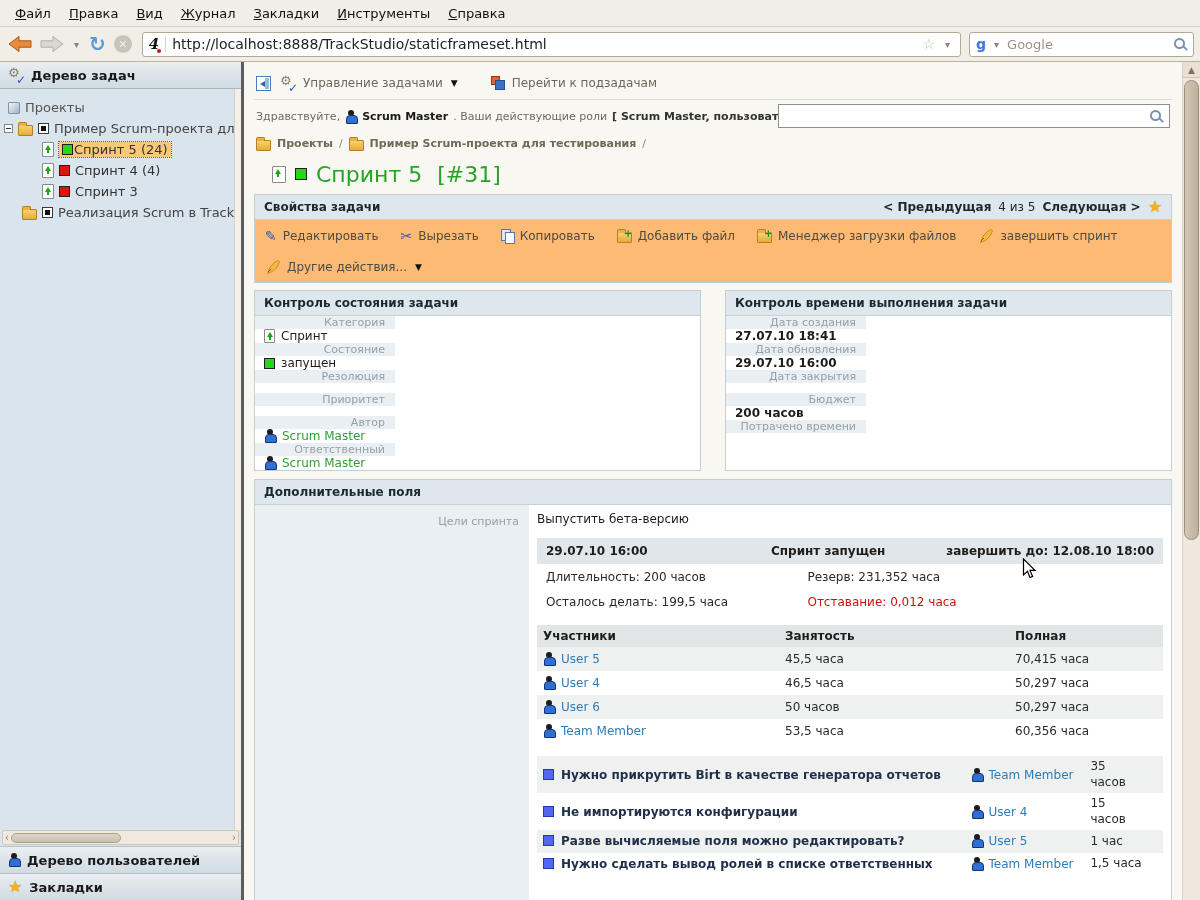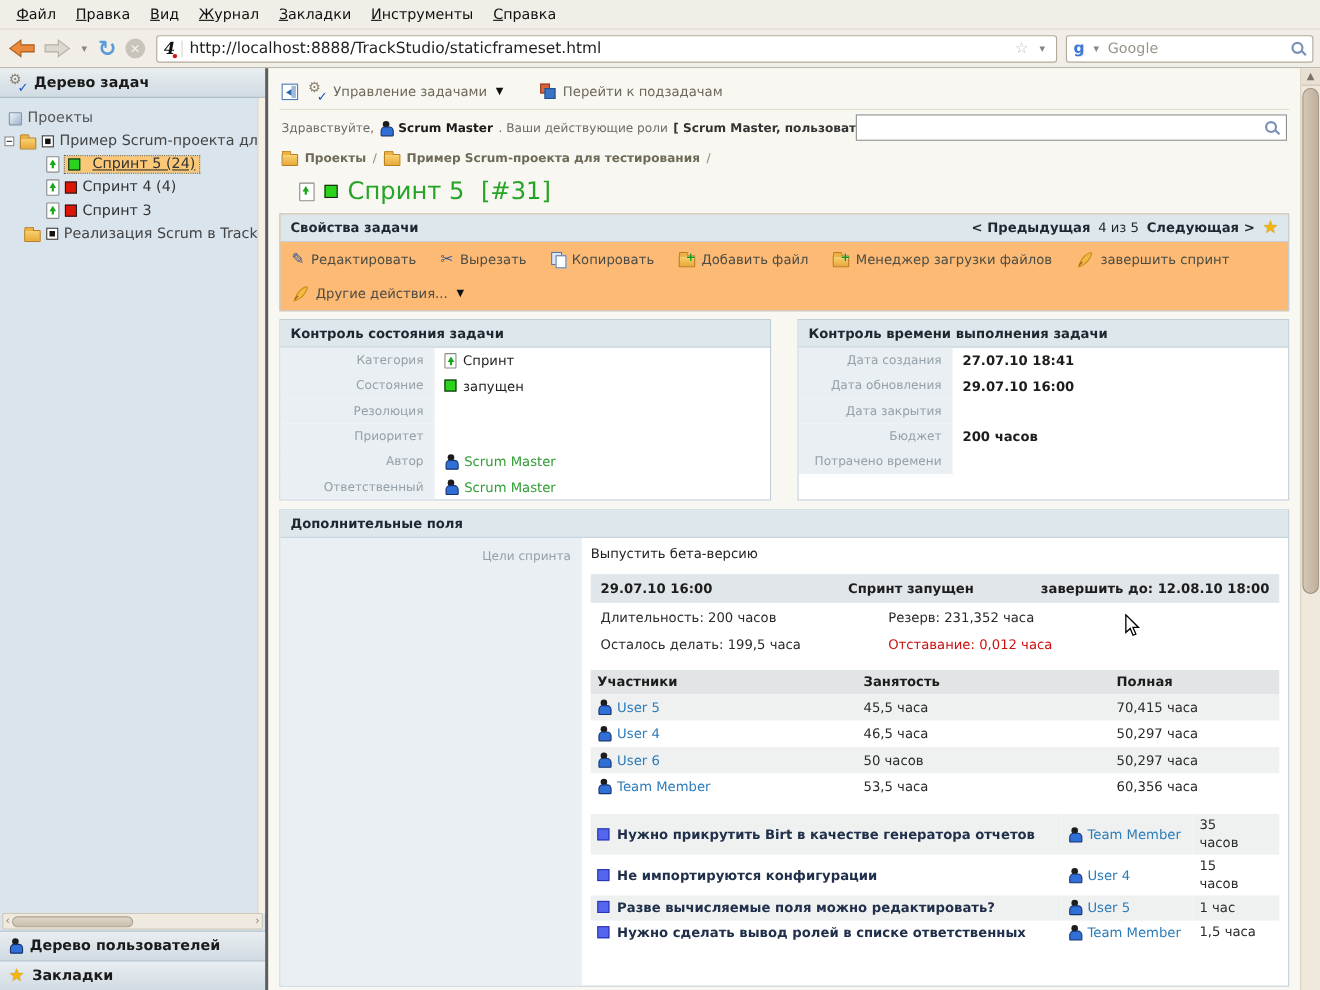--- a/index.html
+++ b/index.html
@@ -150,21 +150,21 @@
   .action { display:flex; align-items:center; gap:6px; cursor:pointer; }
   .glyph-blue { color:#35589a; font-size:14px; line-height:1; }
   .copy-ic { width:13px; height:14px; position:relative; flex:none; }
   .copy-ic::before { content:""; position:absolute; left:0; top:0; width:8px; height:10px;
     background:#dce8f8; border:1px solid #5577aa; }
   .copy-ic::after { content:""; position:absolute; left:4px; top:3px; width:8px; height:10px;
     background:#fff; border:1px solid #5577aa; }
 
   .panels-row { display:flex; gap:24px; margin-bottom:8px; }
   .panel { flex:1; border:1px solid #c2cfd8; background:#fff; }
-  .prow { display:flex; min-height:23px; }
+  .prow { display:flex; min-height:23px;flex-direction:column; }
   .plabel { width:140px; flex:none; background:#e9eff3; color:#95a0a8; font-size:11px;
     display:flex; align-items:center; justify-content:flex-end; padding-right:10px; }
   .pvalue { flex:1; padding-left:9px; font-size:12px; color:#1d1d1d; display:flex; align-items:center; gap:6px; }
   .pvalue .doc { width:11px; height:14px; }
   .bold-val .pvalue { font-weight:bold; }
   .link-green { color:#2f9e34; text-decoration:none; cursor:pointer; }
   .link-blue { color:#2b7cb9; text-decoration:none; cursor:pointer; }
 
   .custom-box { height:434px; overflow:hidden; }
   .custom-body { display:flex; height:407px; }
@@ -260,21 +260,21 @@
         <span style="color:#555;">Проекты</span>
       </div>
       <div class="trow">
         <span class="minusbox"></span>
         <span class="folder"></span>
         <span class="bsq"></span>
         <span style="color:#444;">Пример Scrum-проекта для т</span>
       </div>
       <div class="trow" style="padding-left:38px;">
         <span class="doc"></span>
-        <span class="tsel" style="display:flex;align-items:center;gap:11px;text-decoration:underline;">
+        <span class="tsel" style="display:flex;align-items:center;gap:1px;">
           <span class="sq sq-green"></span>
           <span>Спринт 5 (24)</span>
         </span>
       </div>
       <div class="trow" style="padding-left:38px;">
         <span class="doc"></span>
         <span class="sq sq-red"></span>
         <span>Спринт 4 (4)</span>
       </div>
       <div class="trow" style="padding-left:38px;">

